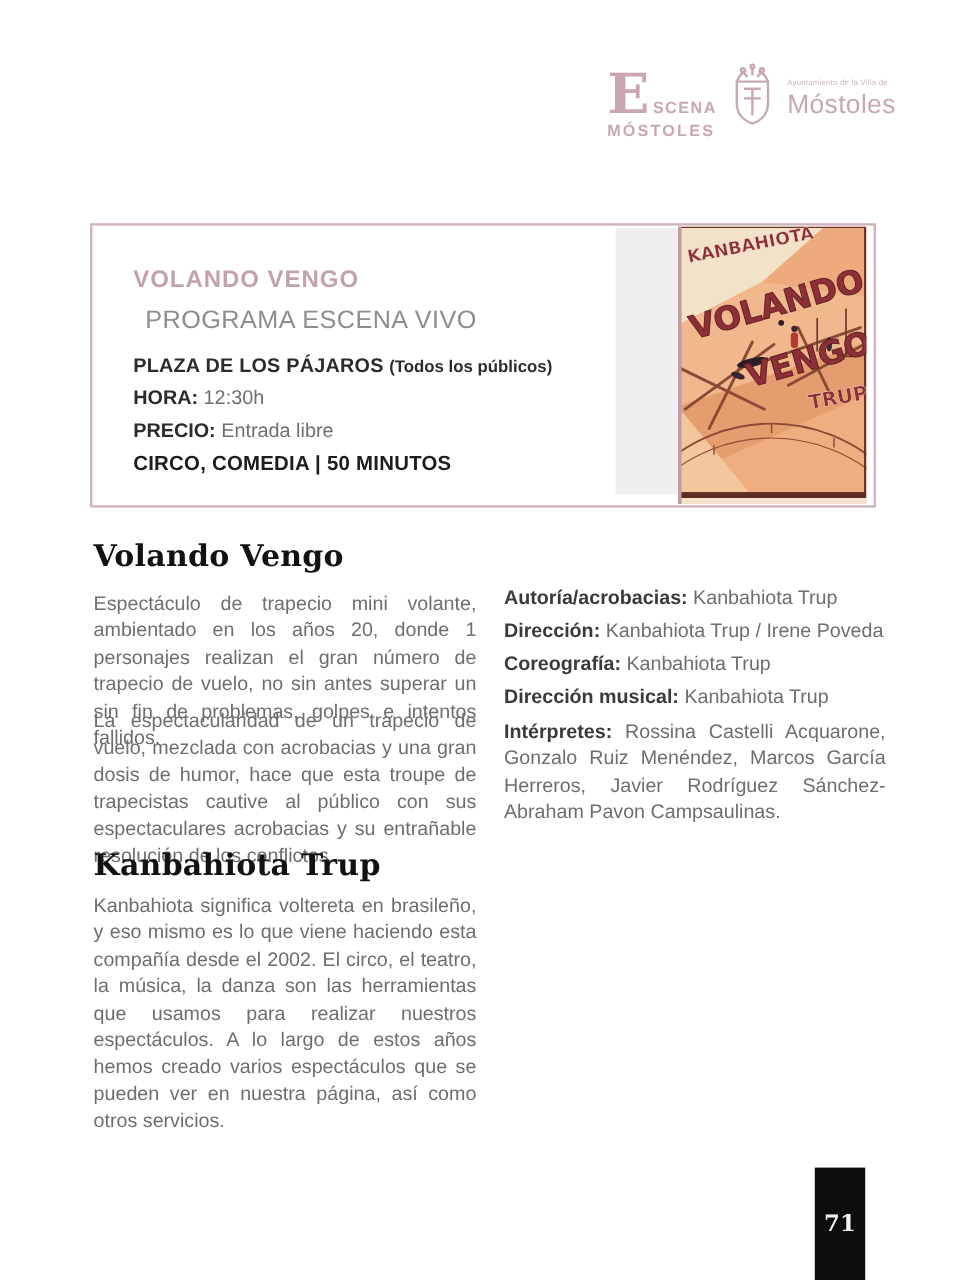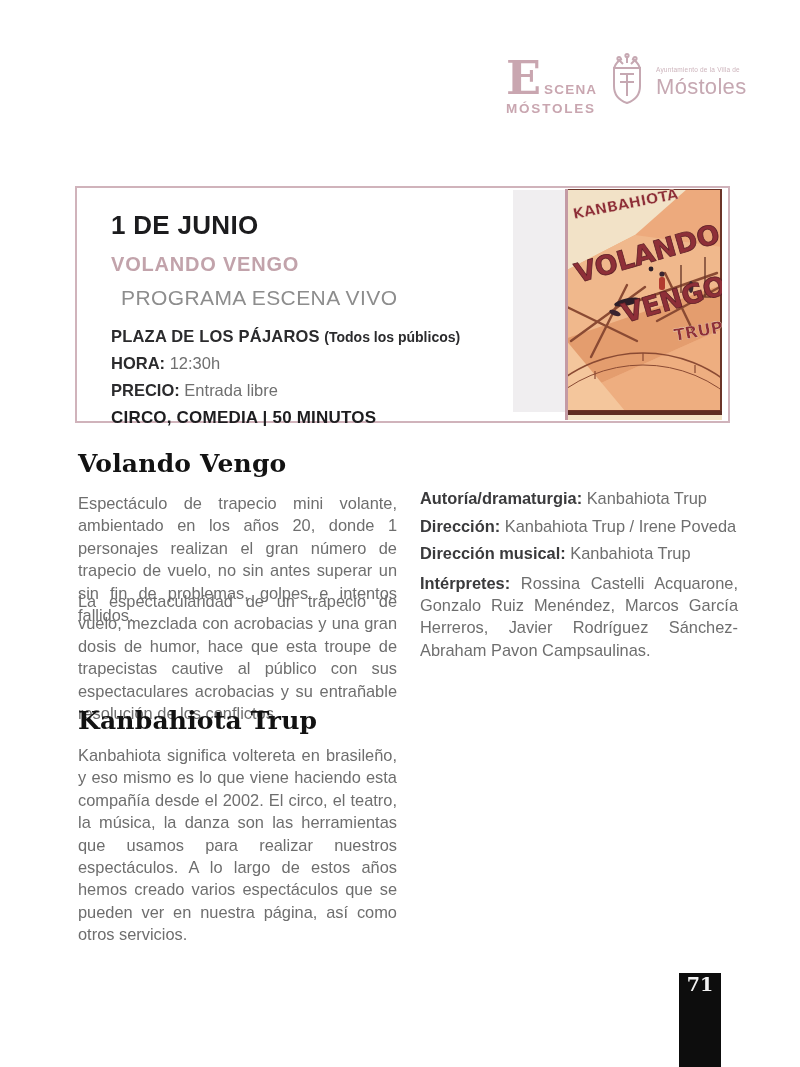--- a/index.html
+++ b/index.html
@@ -100,21 +100,21 @@
   .credit-row .val { color: #6e6e6e; }
   .credit-block {
     font-size: 16.4px; line-height: 22.4px; text-align: justify;
     color: #6e6e6e; margin-top: 2px; white-space: normal;
   }
   .credit-block .lbl { font-weight: 700; color: #3a3a3c; }
 
   
   .page-number-box {
     position: absolute; left: 679px; top: 973px; width: 42px; height: 94px;
-    background: #0d0d0d; display: flex; align-items: flex-start; justify-content: center;
+    background: #0d0d0d; display: flex; align-items: center; justify-content: center;
   }
   .page-number-box .num {
     font-family: "DejaVu Serif", serif; font-weight: 700;
     font-size: 19px; color: #f2f2f2;
   }
 </style>
 </head>
 <body>
 
 <div class="page">
@@ -142,21 +142,20 @@
     <span class="txt">
       <div class="caption">Ayuntamiento de la Villa de</div>
       <div class="name">Móstoles</div>
     </span>
   </div>
 
   <div class="event-card">
     <div class="card-gray-gutter"></div>
 
     <div class="card-text">
-      <div class="card-date">1 DE JUNIO</div>
       <div class="card-title">VOLANDO VENGO</div>
       <div class="card-program">PROGRAMA ESCENA VIVO</div>
       <div class="card-venue">
         <span class="venue-name">PLAZA DE LOS PÁJAROS</span>
         <span> </span>
         <span class="audience">(Todos los públicos)</span>
       </div>
       <div class="card-line">
         <span class="lbl">HORA:</span>
         <span> </span>
@@ -217,28 +216,33 @@
       </svg>
     </div>
   </div>
 
   <div class="section-heading h-show">Volando Vengo</div>
   <p class="body-par par-1">Espectáculo de trapecio mini volante, ambientado en los años 20, donde 1 personajes realizan el gran número de trapecio de vuelo, no sin antes superar un sin fin de problemas, golpes e intentos fallidos.</p>
   <p class="body-par par-2">La espectacularidad de un trapecio de vuelo, mezclada con acrobacias y una gran dosis de humor, hace que esta troupe de trapecistas cautive al público con sus espectaculares acrobacias y su entrañable resolución de los conflictos.</p>
 
   <div class="credits">
     <div class="credit-row">
-      <span class="lbl">Autoría/dramaturgia:</span>
+      <span class="lbl">Autoría/acrobacias:</span>
       <span> </span>
       <span class="val">Kanbahiota Trup</span>
     </div>
     <div class="credit-row">
       <span class="lbl">Dirección:</span>
       <span> </span>
       <span class="val">Kanbahiota Trup / Irene Poveda</span>
+    </div>
+    <div class="credit-row">
+      <span class="lbl">Coreografía:</span>
+      <span> </span>
+      <span class="val">Kanbahiota Trup</span>
     </div>
     <div class="credit-row">
       <span class="lbl">Dirección musical:</span>
       <span> </span>
       <span class="val">Kanbahiota Trup</span>
     </div>
     <div class="credit-block">
       <span class="lbl">Intérpretes:</span>
       <span> </span>
       <span class="val">Rossina Castelli Acquarone, Gonzalo Ruiz Menéndez, Marcos García Herreros, Javier Rodríguez Sánchez-Abraham Pavon Campsaulinas.</span>

